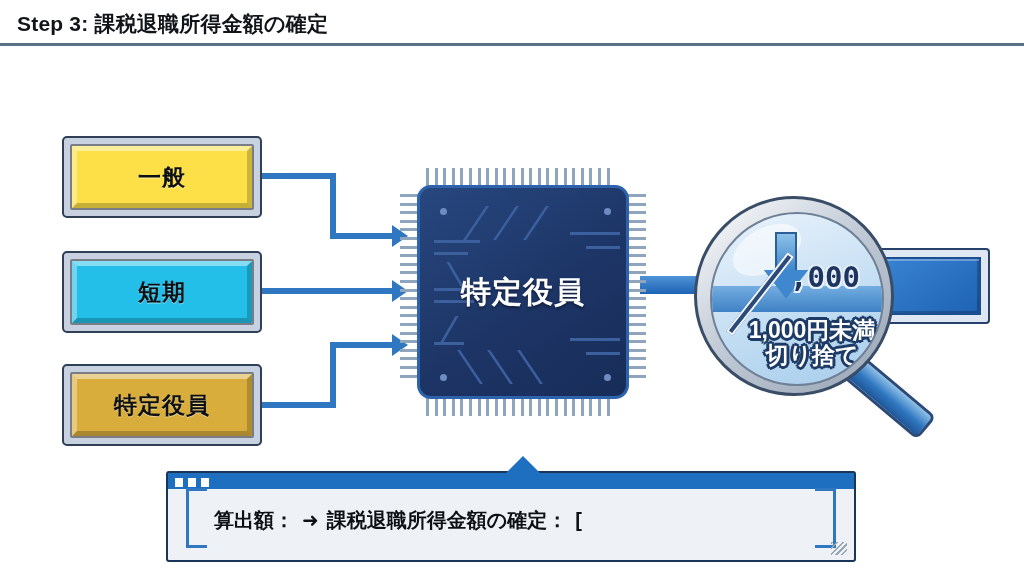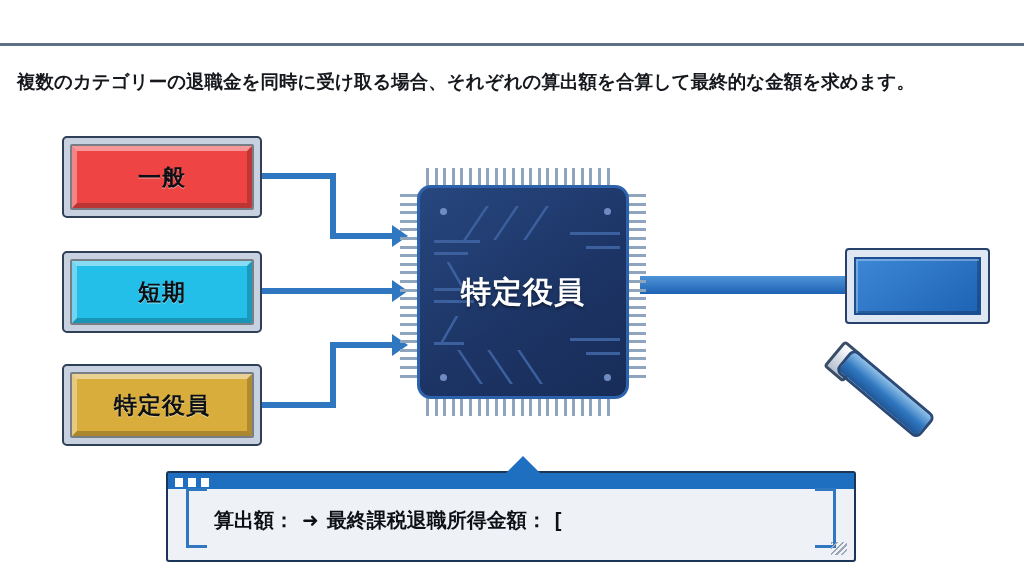--- a/index.html
+++ b/index.html
@@ -172,27 +172,27 @@
     font-size:19px;
   }
   .rw-grip{position:absolute;right:9px;bottom:7px;width:16px;height:13px;
     background:repeating-linear-gradient(135deg,#9aa6b5 0 1.5px,transparent 1.5px 4px);}
 </style>
 </head>
 <body>
 
 <div class="root">
 
+  <div class="title">Step 3: 課税退職所得金額の確定</div>
   <div class="divider"></div>
-  <div class="subtitle">複数のカテゴリーの退職金を同時に受け取る場合、それぞれの算出額を合算して最終的な金額を求めます。</div>
 
   <div class="catbox" id="cat-general">
     <div class="frame"></div>
     <div class="bevel">
-      <div class="inner" style="background:#ef4444">
+      <div class="inner" style="background:#fde047">
         <span class="label">一般</span>
       </div>
     </div>
   </div>
 
   <div class="catbox" id="cat-officer">
     <div class="frame"></div>
     <div class="bevel">
       <div class="inner" style="background:#d9ad3c">
         <span class="label">特定役員</span>
@@ -350,36 +350,52 @@
       <div class="tdot" style="left:184px;top:186px;"></div>
       <div class="chip-text">
         <span>特定役員</span>
       </div>
     </div>
   </div>
 
   <div id="magnifier">
     <div class="mg-collar"></div>
     <div class="mg-handle"></div>
+    <div class="mg-ring">
+      <div class="mg-lens">
+        <div class="lens-bar"></div>
+        <div class="lens-glare"></div>
+        <div class="mg-arrow">
+          <div class="shaft"></div>
+            <div class="tip"></div>
+        </div>
+        <div class="mg-zeros mono">,000</div>
+        <div class="mg-slash"></div>
+        <div class="mg-caption">
+          <div class="l1">1,000円未満</div>
+          <div class="l2">切り捨て</div>
+        </div>
+      </div>
+    </div>
   </div>
 
   <div id="result-window">
     <div class="rw-frame"></div>
     <div class="rw-notch"></div>
     <div class="rw-title">
       <div class="rw-dots">
           <i></i>
           <i></i>
           <i></i>
         </div>
     </div>
     <div class="br left"></div>
     <div class="br right"></div>
     <div class="rw-text">
       <span>算出額：</span>
       <span>➜</span>
-      <span>最終課税退職所得金額：</span>
+      <span>課税退職所得金額の確定：</span>
       <span>[</span>
     </div>
     <div class="rw-grip"></div>
   </div>
 
 </div>
 
 </body></html>

